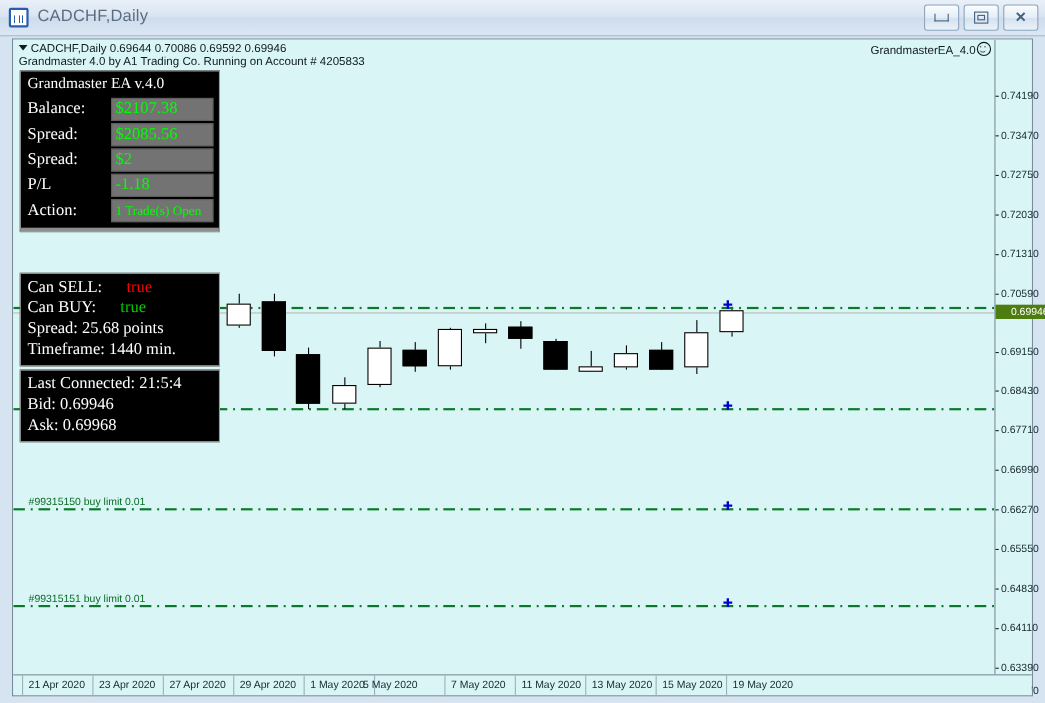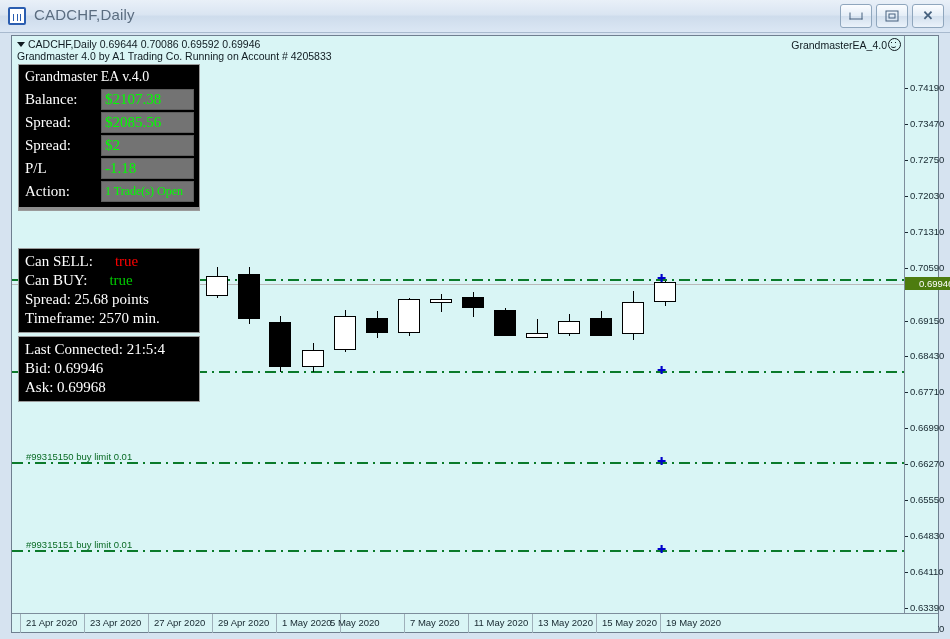--- a/index.html
+++ b/index.html
@@ -260,21 +260,21 @@
           <div class="ea-lbl">Action:</div>
           <div class="ea-box green small">1 Trade(s) Open</div>
         </div>
         <div class="ea-sep"></div>
       </div>
 
       <div class="ea-panel2">
         <div class="ea-line"><span>Can SELL:</span><span class="v-red">true</span></div>
         <div class="ea-line"><span>Can BUY:</span><span class="v-green">true</span></div>
         <div class="ea-line">Spread: 25.68 points</div>
-        <div class="ea-line">Timeframe: 2570 min.</div>
+        <div class="ea-line">Timeframe: 1440 min.</div>
       </div>
 
       <div class="ea-panel3">
         <div class="ea-line">Last Connected: 21:5:4</div>
         <div class="ea-line">Bid: 0.69946</div>
         <div class="ea-line">Ask: 0.69968</div>
       </div>
 
     </div>
 

